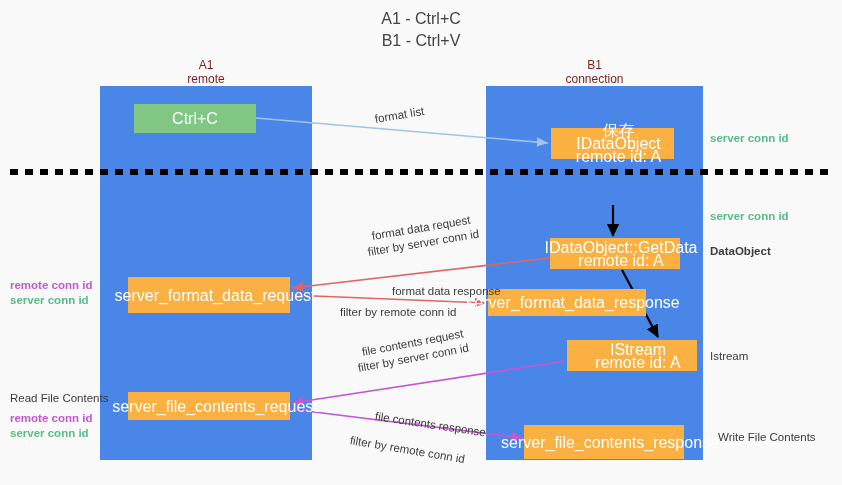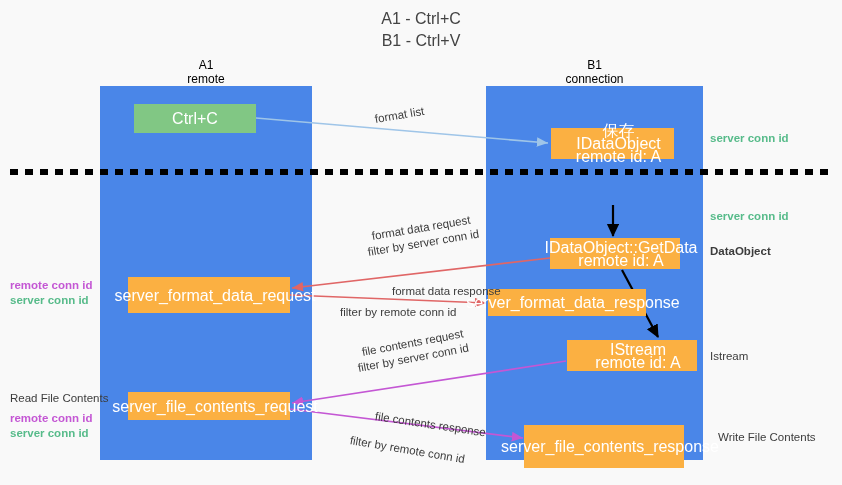--- a/index.html
+++ b/index.html
@@ -10,21 +10,21 @@
     color:#3c3c3c;
     overflow:hidden;
     position:relative;
   }
   #canvas{position:absolute;left:0;top:0;width:842px;height:485px;}
   #title-line1{position:absolute;top:10px;left:0;width:842px;text-align:center;font-size:16px;color:#434343;}
   #title-line2{position:absolute;top:32px;left:0;width:842px;text-align:center;font-size:16px;color:#434343;}
 
   
   .col-header{
-    position:absolute;text-align:center;font-size:12px;line-height:14px;color:#000000;
+    position:absolute;text-align:center;font-size:12px;line-height:14px;color:#7f1d1d;
   }
 
   
   .lane{position:absolute;background:#4a86e8;}
 
   
   .box{
     position:absolute;
     display:flex;align-items:center;justify-content:center;
     text-align:center;
@@ -118,21 +118,21 @@
 
 
   <div class="box orange" style="left:550px;top:238px;width:130px;height:31px;">IDataObject::GetData
 remote id: A</div>
 
   <div class="box orange" style="left:488px;top:289px;width:158px;height:27px;">server_format_data_response</div>
 
   <div class="box orange" style="left:567px;top:340px;width:130px;height:31px;">IStream
 remote id: A</div>
 
-  <div class="box orange" style="left:524px;top:425px;width:160px;height:43px;">server_file_contents_response</div>
+  <div class="box orange" style="left:524px;top:425px;width:160px;height:34px;">server_file_contents_response</div>
 
   <div class="lab black rot-a" style="left:375px;top:113px;">format list</div>
 
   <div class="lab black rot-b" style="left:372px;top:230px;">format data request</div>
   <div class="lab rot-b mixed" style="left:368px;top:246px;">
     <span class="black">filter by </span><span class="green-t">server conn id</span>
   </div>
 
   <div class="lab black" style="left:364px;top:285px;margin-left:28px;">format data response</div>
   <div class="lab mixed" style="left:340px;top:306px;">

